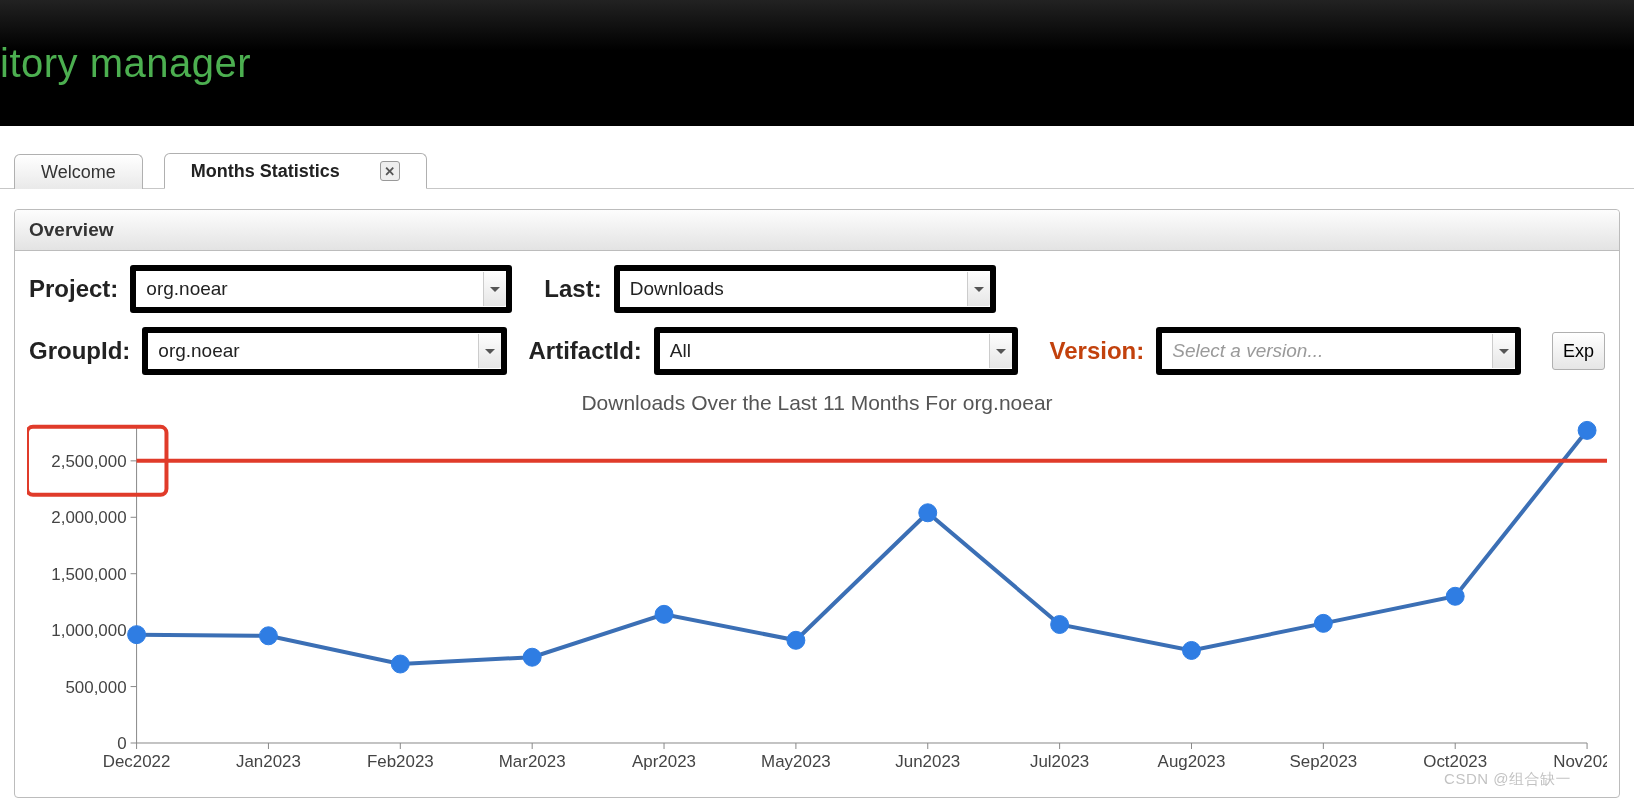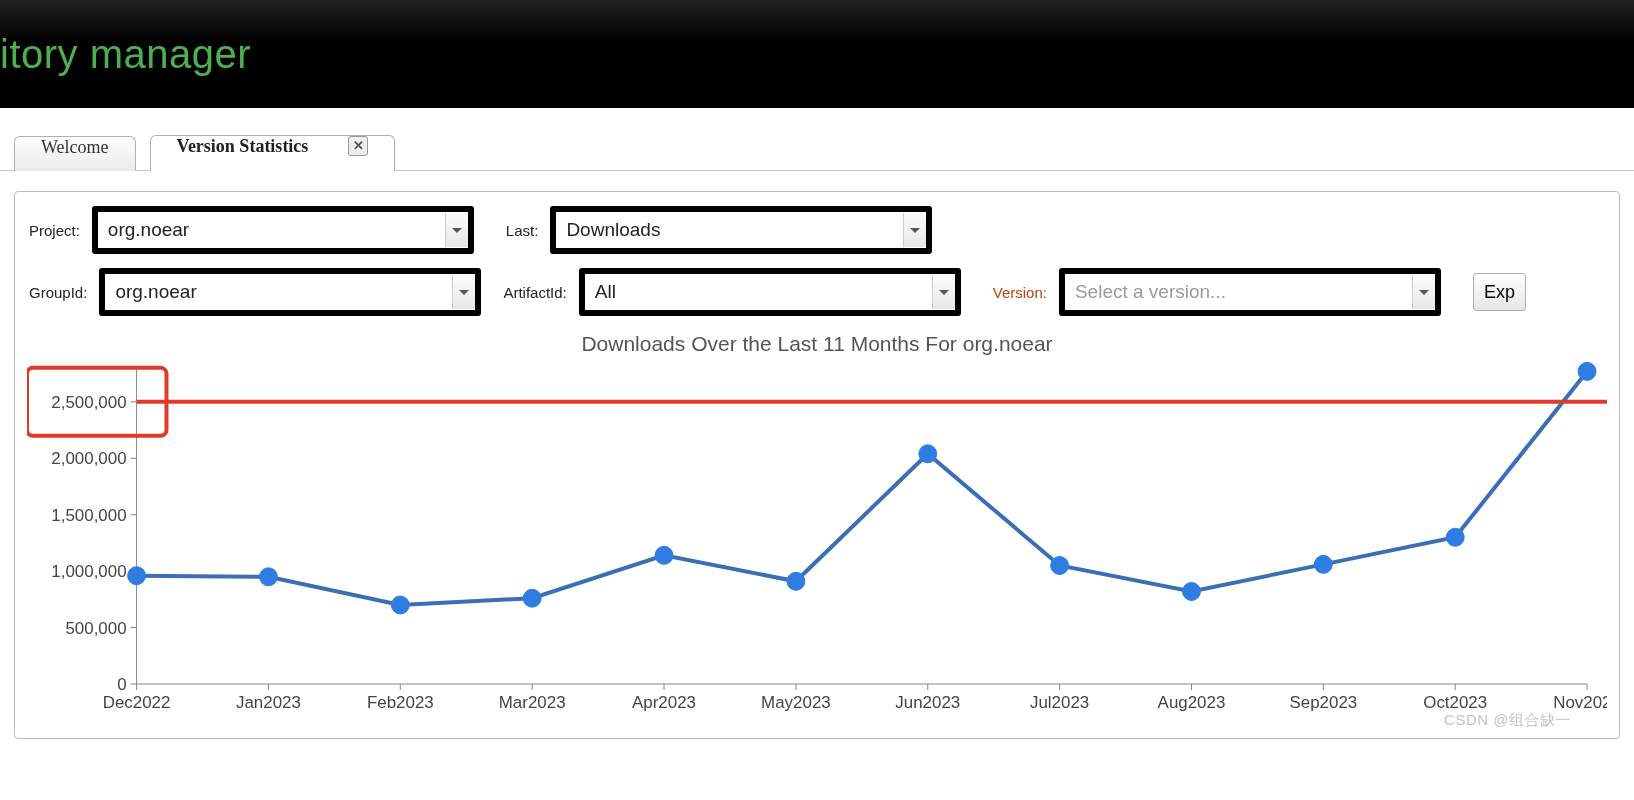--- a/index.html
+++ b/index.html
@@ -8,21 +8,21 @@
     background: #fff;
     font-family: Verdana, Arial, sans-serif;
     font-size: 14px;
     overflow: hidden;
     width: 1634px;
     height: 800px;
   }
   .header {
     background: #000;
     background: linear-gradient(to bottom, #222 0%, #000 40%, #000 100%);
-    height: 108px;
+    height: 126px;
     display: flex;
     align-items: center;
     padding-left: 0;
   }
   .brand {
     color: #4caf50;
     font-size: 40px;
     font-weight: 400;
     letter-spacing: 0.5px;
     margin-left: 0;
@@ -31,35 +31,34 @@
   .tabbar {
     display: flex;
     align-items: flex-end;
     height: 48px;
     padding-left: 14px;
     padding-top: 14px;
     border-bottom: 1px solid #c7c7c7;
   }
   .tab {
     display: flex;
-    align-items: flex-start;
+    align-items: center;
     height: 34px;
     padding: 0 26px;
     border: 1px solid #b0b0b0;
     border-bottom: none;
     border-top-left-radius: 6px;
     border-top-right-radius: 6px;
-    margin-right: 14px;
+    margin-right: 21px;
     font-size: 18px;
     color: #333;
     background: linear-gradient(to bottom, #fff, #e9e9e9);
     cursor: pointer;
     position: relative;
     top: 1px;
-    font-family: Liberation Serif, serif;
   }
   .tab.active {
     font-weight: bold;
     background: #fff;
     border-bottom: 1px solid #fff;
     color: #222;
   }
   .tab.active .close-x {
     margin-left: 40px;
     width: 18px;
@@ -92,43 +91,44 @@
     border-top-left-radius: 4px;
     border-top-right-radius: 4px;
   }
   .filter-row {
     display: flex;
     align-items: center;
     padding: 14px 14px 0 14px;
     gap: 8px;
   }
   .filter-label {
-    font-size: 15px;
+    font-size: 24px;
     color: #222;
     margin-right: 4px;
+    font-weight: bold;
   }
   .filter-label.disabled { color: #c2410c; }
   .combo {
     height: 36px;
     border: 6px solid #000000;
     border-radius: 3px;
     display: flex;
     align-items: center;
     background: #fff;
     position: relative;
   }
   .combo-text {
     flex: 1;
     padding: 0 10px;
     font-size: 19px;
     color: #222;
     white-space: nowrap;
     overflow: hidden;
   }
-  .combo.disabled .combo-text { color: #9a9a9a; }
+  .combo.disabled .combo-text { color: #9a9a9a; font-style: italic; }
   .combo-arrow {
     width: 22px;
     height: 34px;
     border-left: 1px solid #ccc;
     display: flex;
     align-items: center;
     justify-content: center;
     background: linear-gradient(to bottom, #fdfdfd, #e6e6e6);
     border-top-right-radius: 2px;
     border-bottom-right-radius: 2px;
@@ -216,26 +216,27 @@
 
 <div class="header">
   <div class="brand">itory manager</div>
 </div>
 
 <div class="tabbar">
   <div class="tab">
     <span>Welcome</span>
   </div>
   <div class="tab active">
-    <span>Version Statistics</span>
+    <span>Months Statistics</span>
     <span class="close-x">✕</span>
   </div>
 </div>
 
 <div class="panel">
+  <div class="panel-header">Overview</div>
 
   <div class="filter-row">
     <span class="filter-label">Project:</span>
     <div class="combo" style="width:370px">
       <div class="combo-text">org.noear</div>
       <div class="combo-arrow"></div>
     </div>
     <span style="width:16px"></span>
     <span class="filter-label">Last:</span>
     <div class="combo" style="width:370px">

